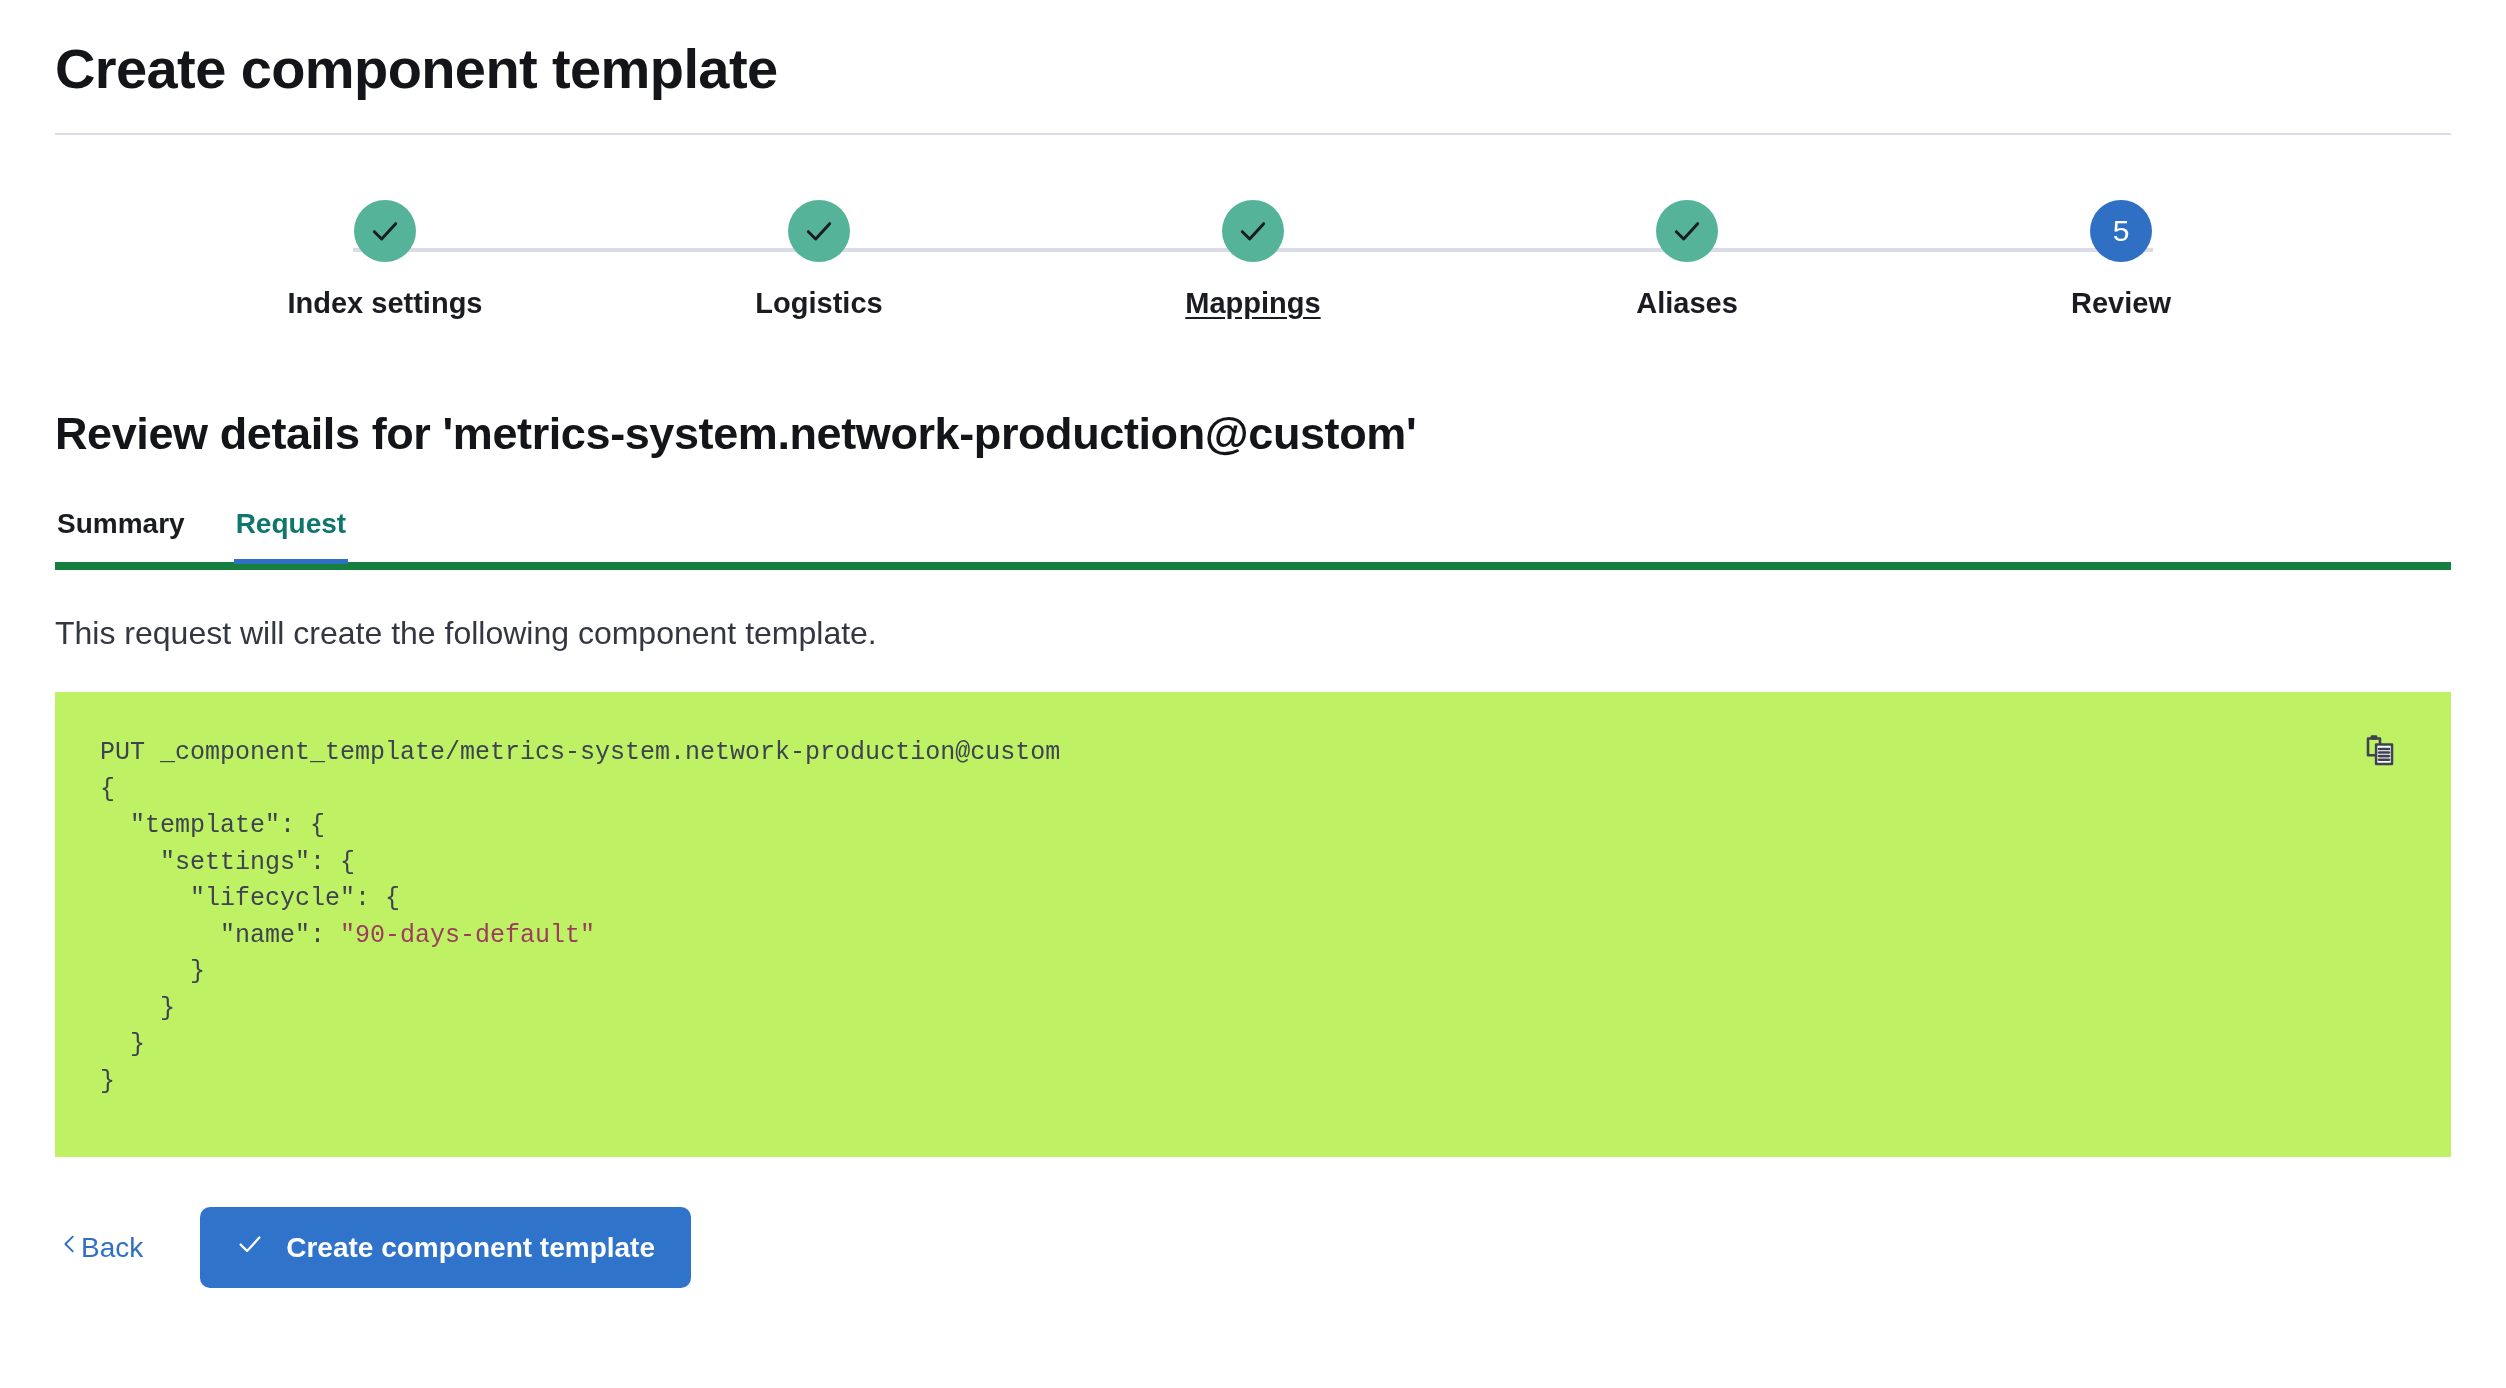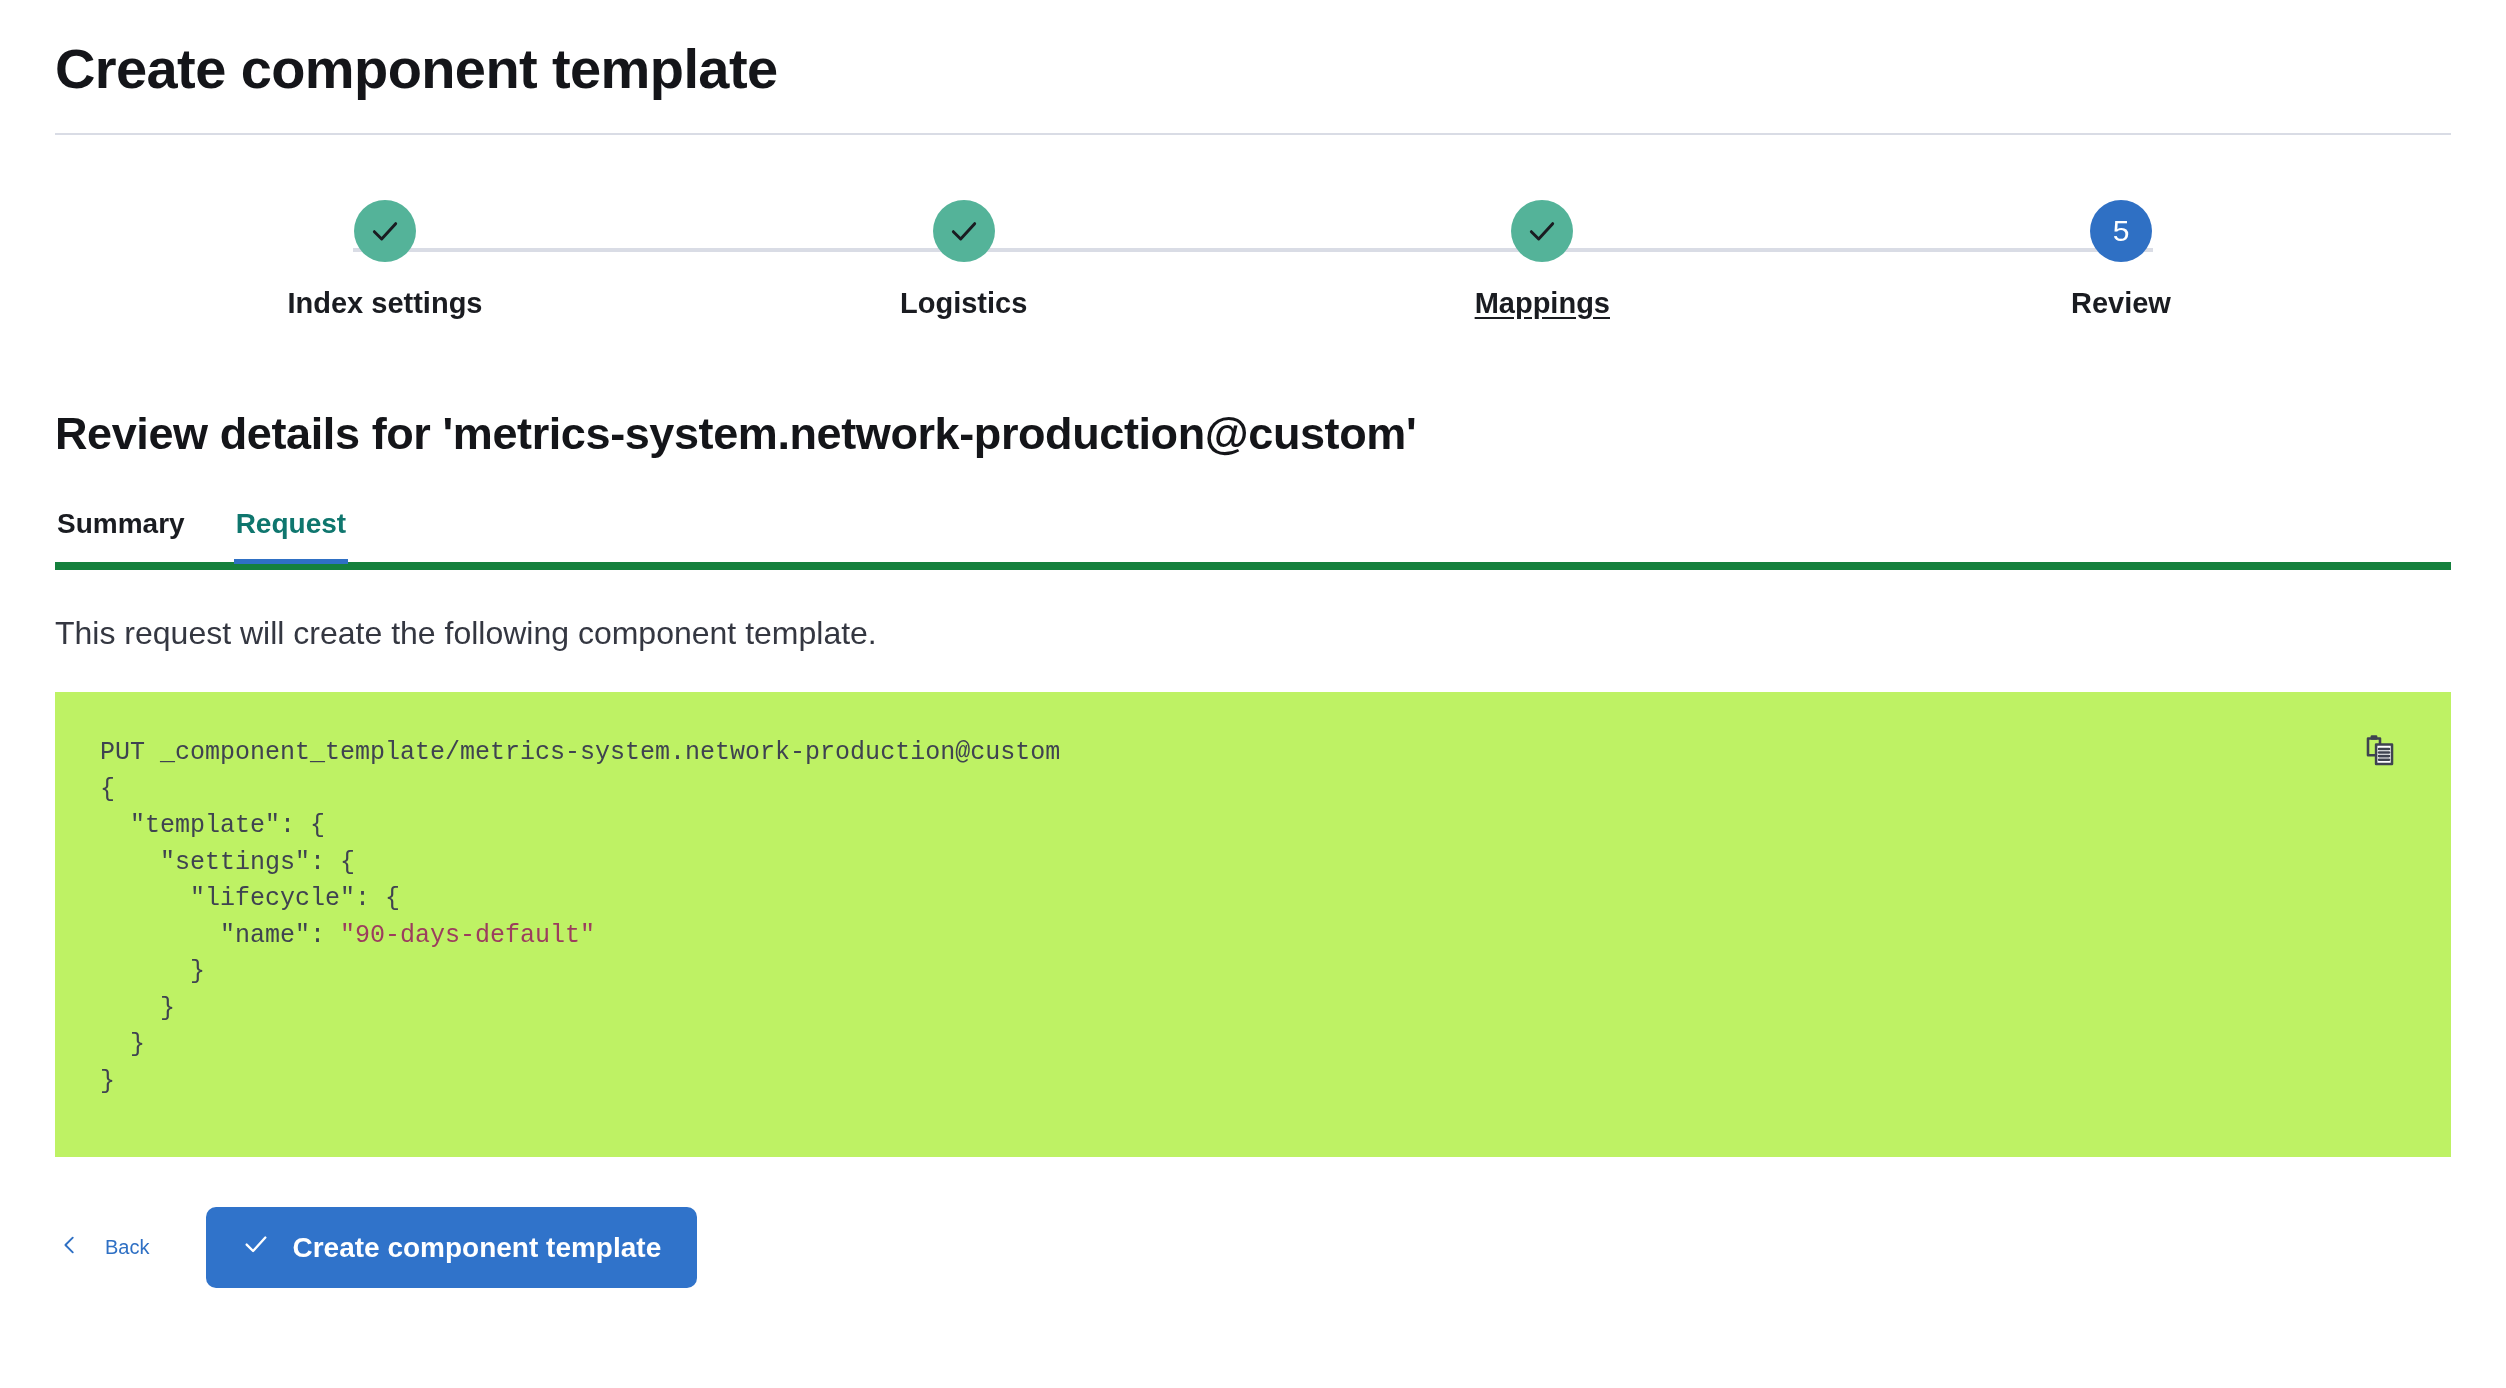--- a/index.html
+++ b/index.html
@@ -171,23 +171,23 @@
   
   .footer {
     margin-top: 50px;
     display: flex;
     align-items: center;
     gap: 53px;
   }
   .back-link {
     display: flex;
     align-items: center;
-    gap: 24px;
+    gap: 0;
     color: #2f70c4;
-    font-size: 20px;
+    font-size: 28px;
     font-weight: 500;
     cursor: pointer;
     background: none;
     border: none;
     font-family: inherit;
     padding: 10px 4px;
   }
   .primary-btn {
     display: flex;
     align-items: center;
@@ -241,20 +241,30 @@
         <div class="step-circle done">
           <span>
             <svg width="32" height="32" viewBox="0 0 24 24" fill="none" stroke="#1a1c21" stroke-width="2.2" stroke-linecap="round" stroke-linejoin="round">
                 <polyline points="4,12.5 9.5,18 20,6.5"></polyline>
               </svg>
           </span>
         </div>
         <div class="step-label hovered">Mappings</div>
       </div>
 
+      <div class="step">
+        <div class="step-circle done">
+          <span>
+            <svg width="32" height="32" viewBox="0 0 24 24" fill="none" stroke="#1a1c21" stroke-width="2.2" stroke-linecap="round" stroke-linejoin="round">
+                <polyline points="4,12.5 9.5,18 20,6.5"></polyline>
+              </svg>
+          </span>
+        </div>
+        <div class="step-label">Aliases</div>
+      </div>
 
       <div class="step">
         <div class="step-circle current">
           <span class="step-number">5</span>
         </div>
         <div class="step-label">Review</div>
       </div>
 
     </div>
   </div>

